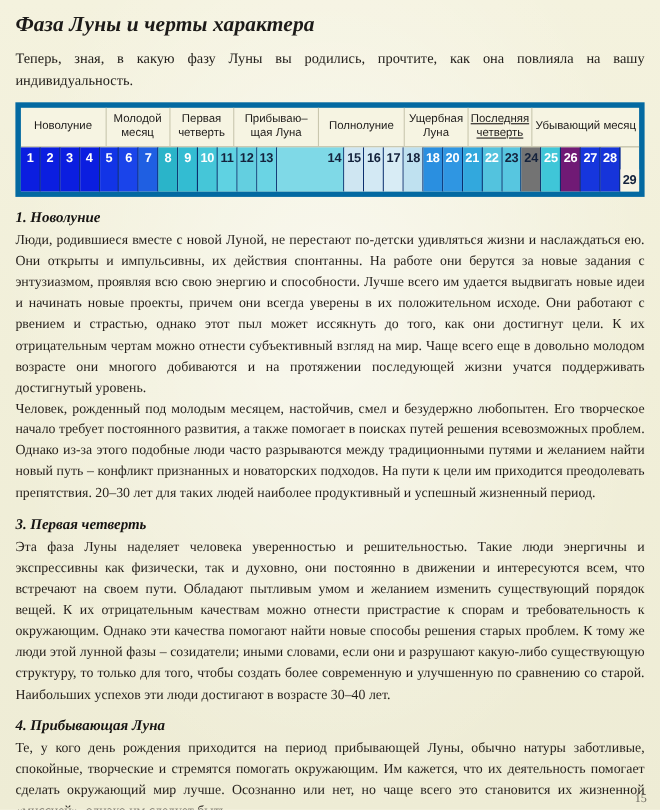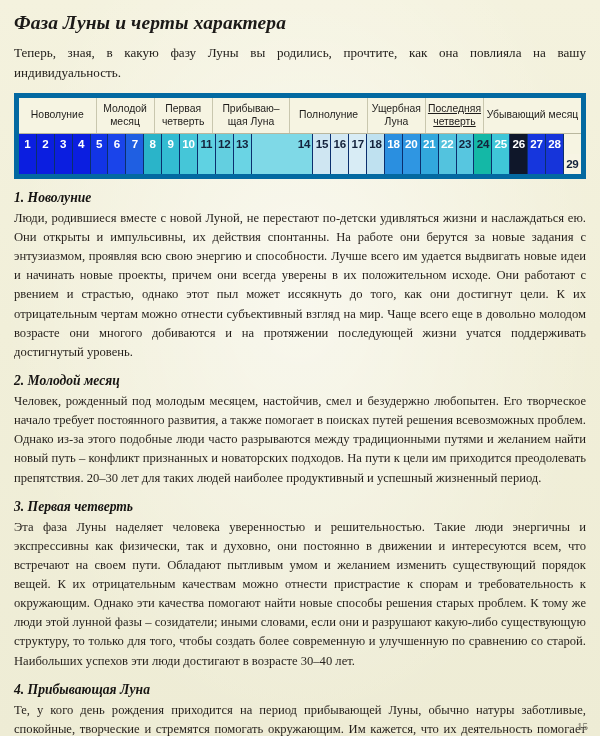--- a/index.html
+++ b/index.html
@@ -161,33 +161,32 @@
         <div class="day-cell light-text" style="background: rgb(127, 217, 231); padding-left: 44px;">14</div>
         <div class="day-cell light-text" style="background: rgb(207, 230, 242);">15</div>
         <div class="day-cell light-text" style="background: rgb(211, 233, 244);">16</div>
         <div class="day-cell light-text" style="background: rgb(216, 236, 245);">17</div>
         <div class="day-cell light-text" style="background: rgb(191, 225, 240);">18</div>
         <div class="day-cell" style="background: rgb(42, 143, 224);">18</div>
         <div class="day-cell" style="background: rgb(47, 150, 226);">20</div>
         <div class="day-cell" style="background: rgb(50, 168, 221);">21</div>
         <div class="day-cell" style="background: rgb(83, 195, 222);">22</div>
         <div class="day-cell light-text" style="background: rgb(87, 198, 224);">23</div>
-        <div class="day-cell light-text" style="background: #14b8a6;">24</div>
+        <div class="day-cell light-text" style="background: #737373;">24</div>
         <div class="day-cell" style="background: rgb(63, 198, 216);">25</div>
-        <div class="day-cell" style="background: #0f172a;">26</div>
+        <div class="day-cell" style="background: #701a75;">26</div>
         <div class="day-cell" style="background: rgb(22, 54, 221);">27</div>
         <div class="day-cell" style="background: rgb(22, 52, 218);">28</div>
         <div class="day-cell light-text" style="background: rgb(247, 244, 228); margin-top: 20px;">29</div>
       </div>
   </div>
 
   <div>
       <h2 class="sec-title">1. Новолуние</h2>
       <p class="sec-body">Люди, родившиеся вместе с новой Луной, не перестают по-детски удивляться жизни и наслаждаться ею. Они открыты и импульсивны, их действия спонтанны. На работе они берутся за новые задания с энтузиазмом, проявляя всю свою энергию и способности. Лучше всего им удается выдвигать новые идеи и начинать новые проекты, причем они всегда уверены в их положительном исходе. Они работают с рвением и страстью, однако этот пыл может иссякнуть до того, как они достигнут цели. К их отрицательным чертам можно отнести субъективный взгляд на мир. Чаще всего еще в довольно молодом возрасте они многого добиваются и на протяжении последующей жизни учатся поддерживать достигнутый уровень.</p>
-      <h2 class="sec-title">2. Молодой месяц</h2>
       <p class="sec-body">Человек, рожденный под молодым месяцем, настойчив, смел и безудержно любопытен. Его творческое начало требует постоянного развития, а также помогает в поисках путей решения всевозможных проблем. Однако из-за этого подобные люди часто разрываются между традиционными путями и желанием найти новый путь – конфликт признанных и новаторских подходов. На пути к цели им приходится преодолевать препятствия. 20–30 лет для таких людей наиболее продуктивный и успешный жизненный период.</p>
       <h2 class="sec-title">3. Первая четверть</h2>
       <p class="sec-body">Эта фаза Луны наделяет человека уверенностью и решительностью. Такие люди энергичны и экспрессивны как физически, так и духовно, они постоянно в движении и интересуются всем, что встречают на своем пути. Обладают пытливым умом и желанием изменить существующий порядок вещей. К их отрицательным качествам можно отнести пристрастие к спорам и требовательность к окружающим. Однако эти качества помогают найти новые способы решения старых проблем. К тому же люди этой лунной фазы – созидатели; иными словами, если они и разрушают какую-либо существующую структуру, то только для того, чтобы создать более современную и улучшенную по сравнению со старой. Наибольших успехов эти люди достигают в возрасте 30–40 лет.</p>
       <h2 class="sec-title">4. Прибывающая Луна</h2>
       <p class="sec-body">Те, у кого день рождения приходится на период прибывающей Луны, обычно натуры заботливые, спокойные, творческие и стремятся помогать окружающим. Им кажется, что их деятельность помогает сделать окружающий мир лучше. Осознанно или нет, но чаще всего это становится их жизненной «миссией», однако им следует быть</p>
     </div>
 
   <div class="page-num">15</div>
 </div>
 

